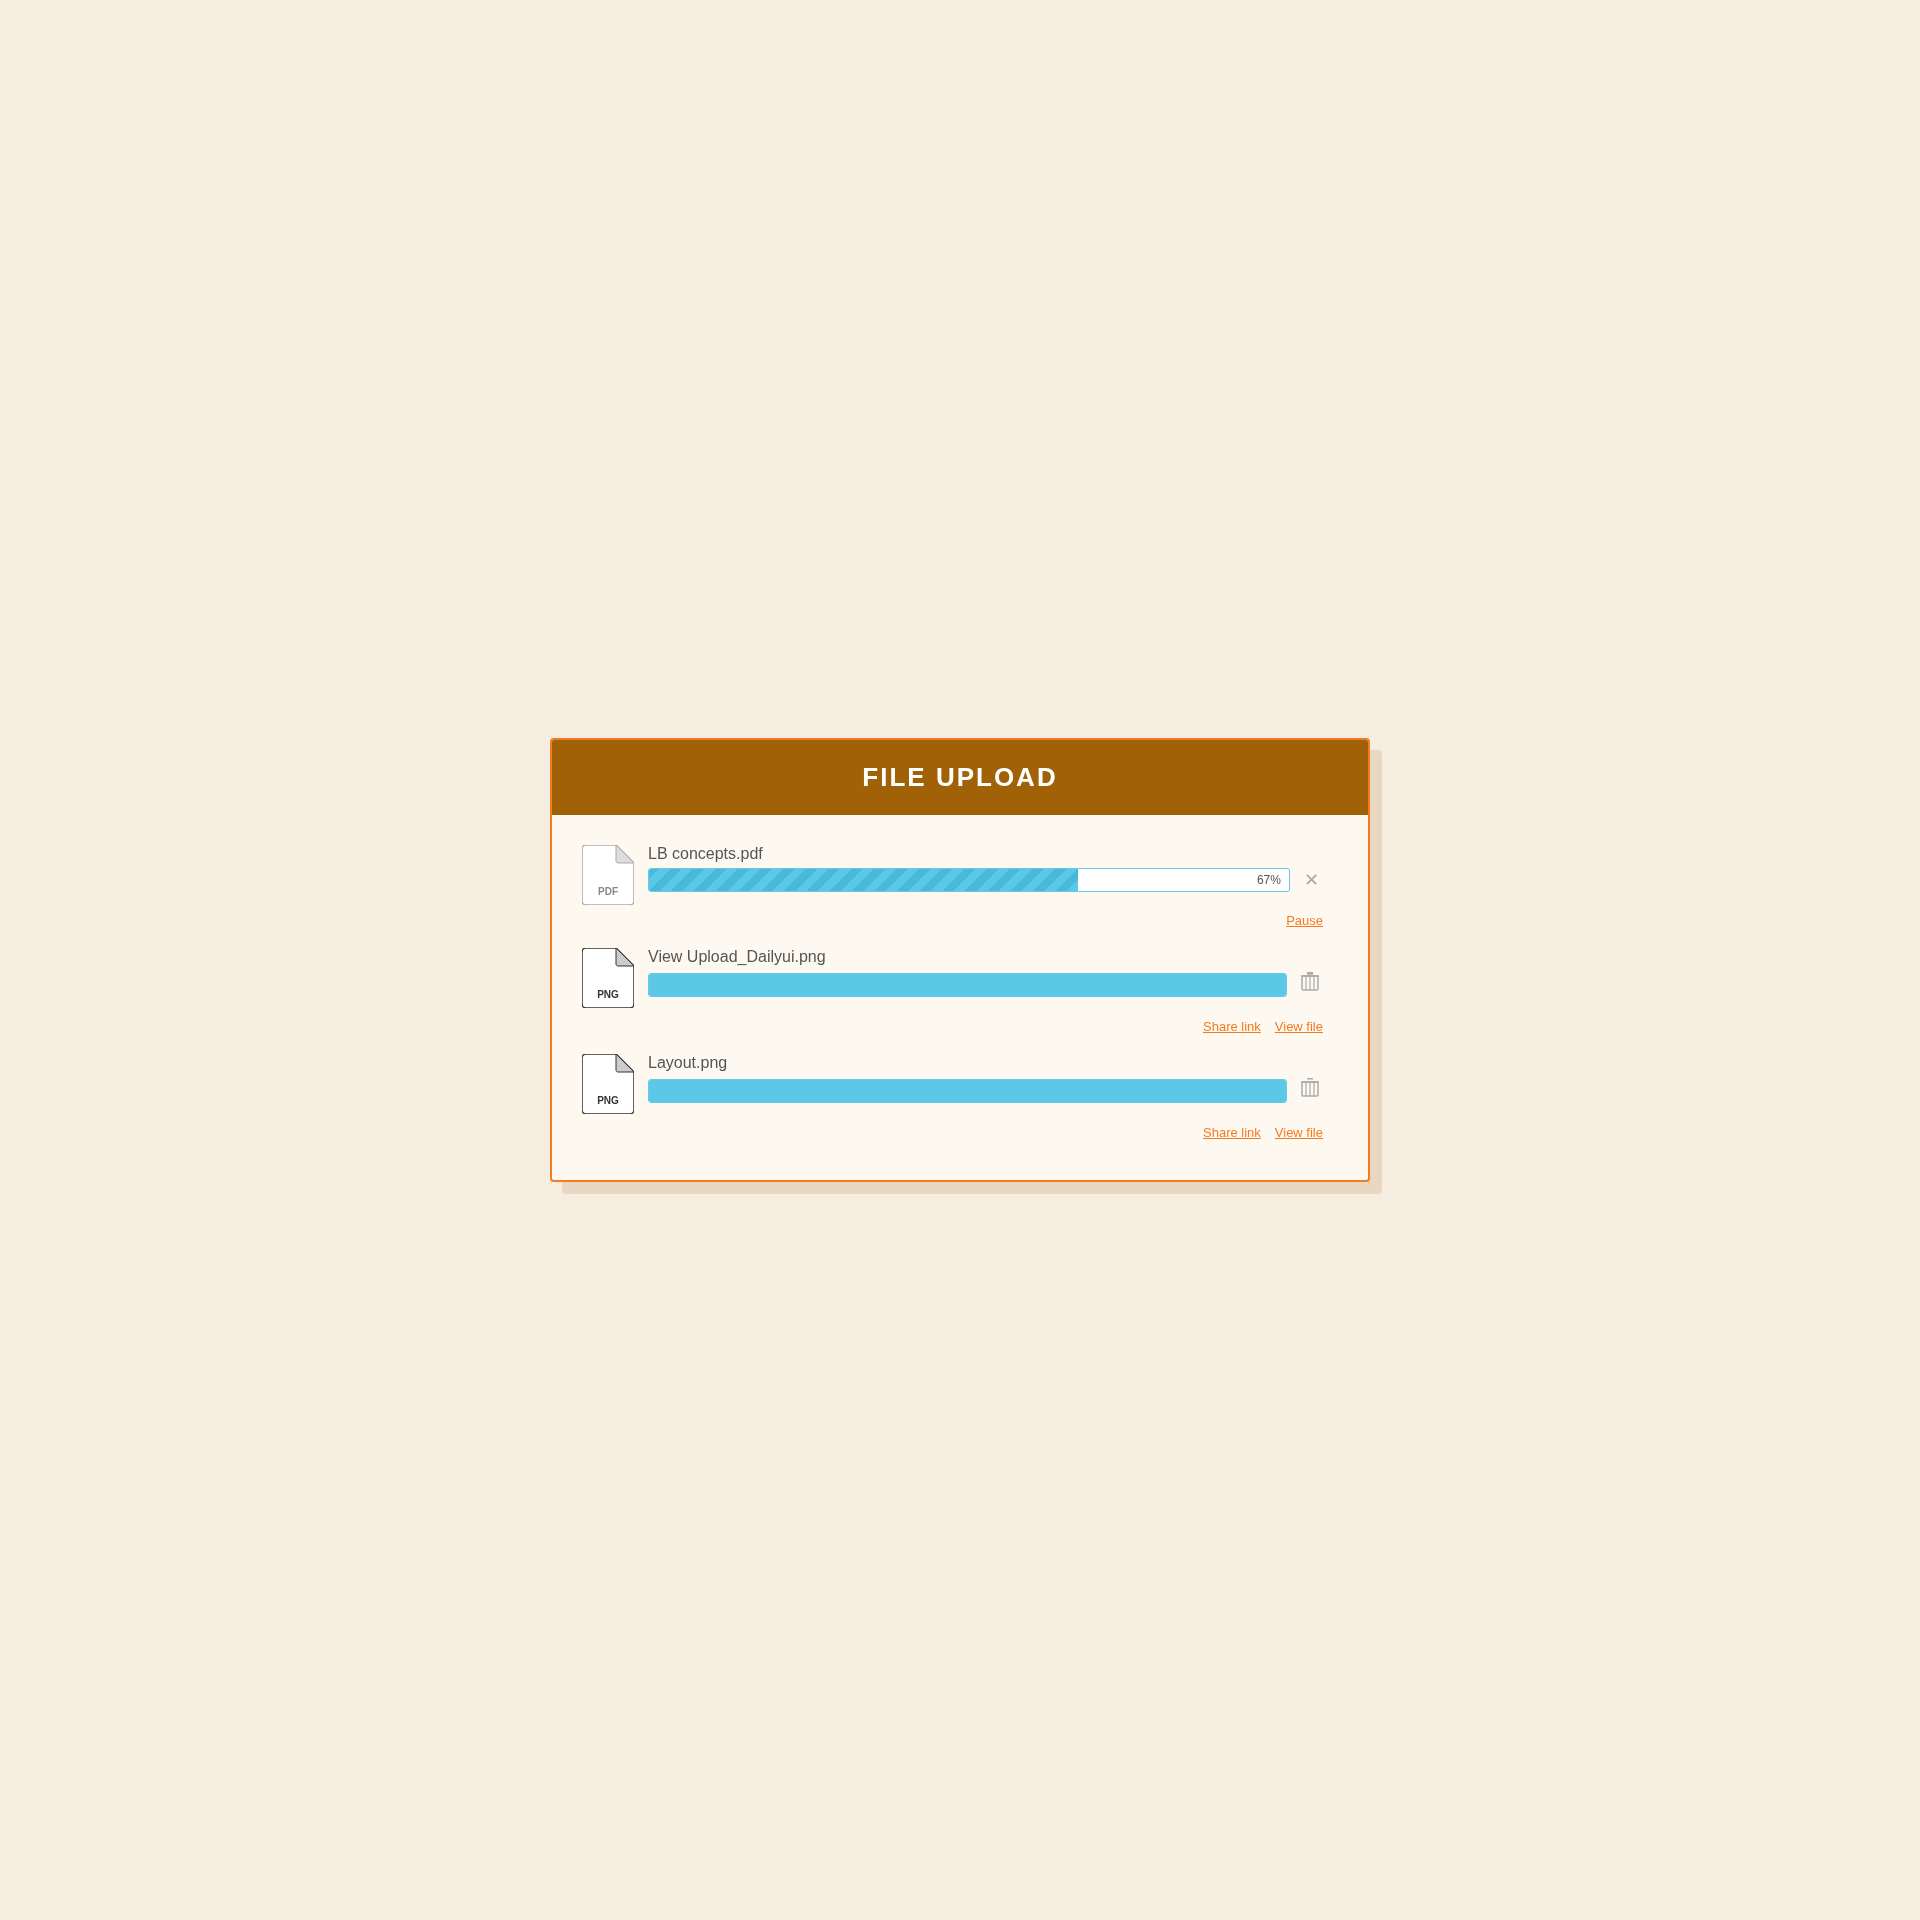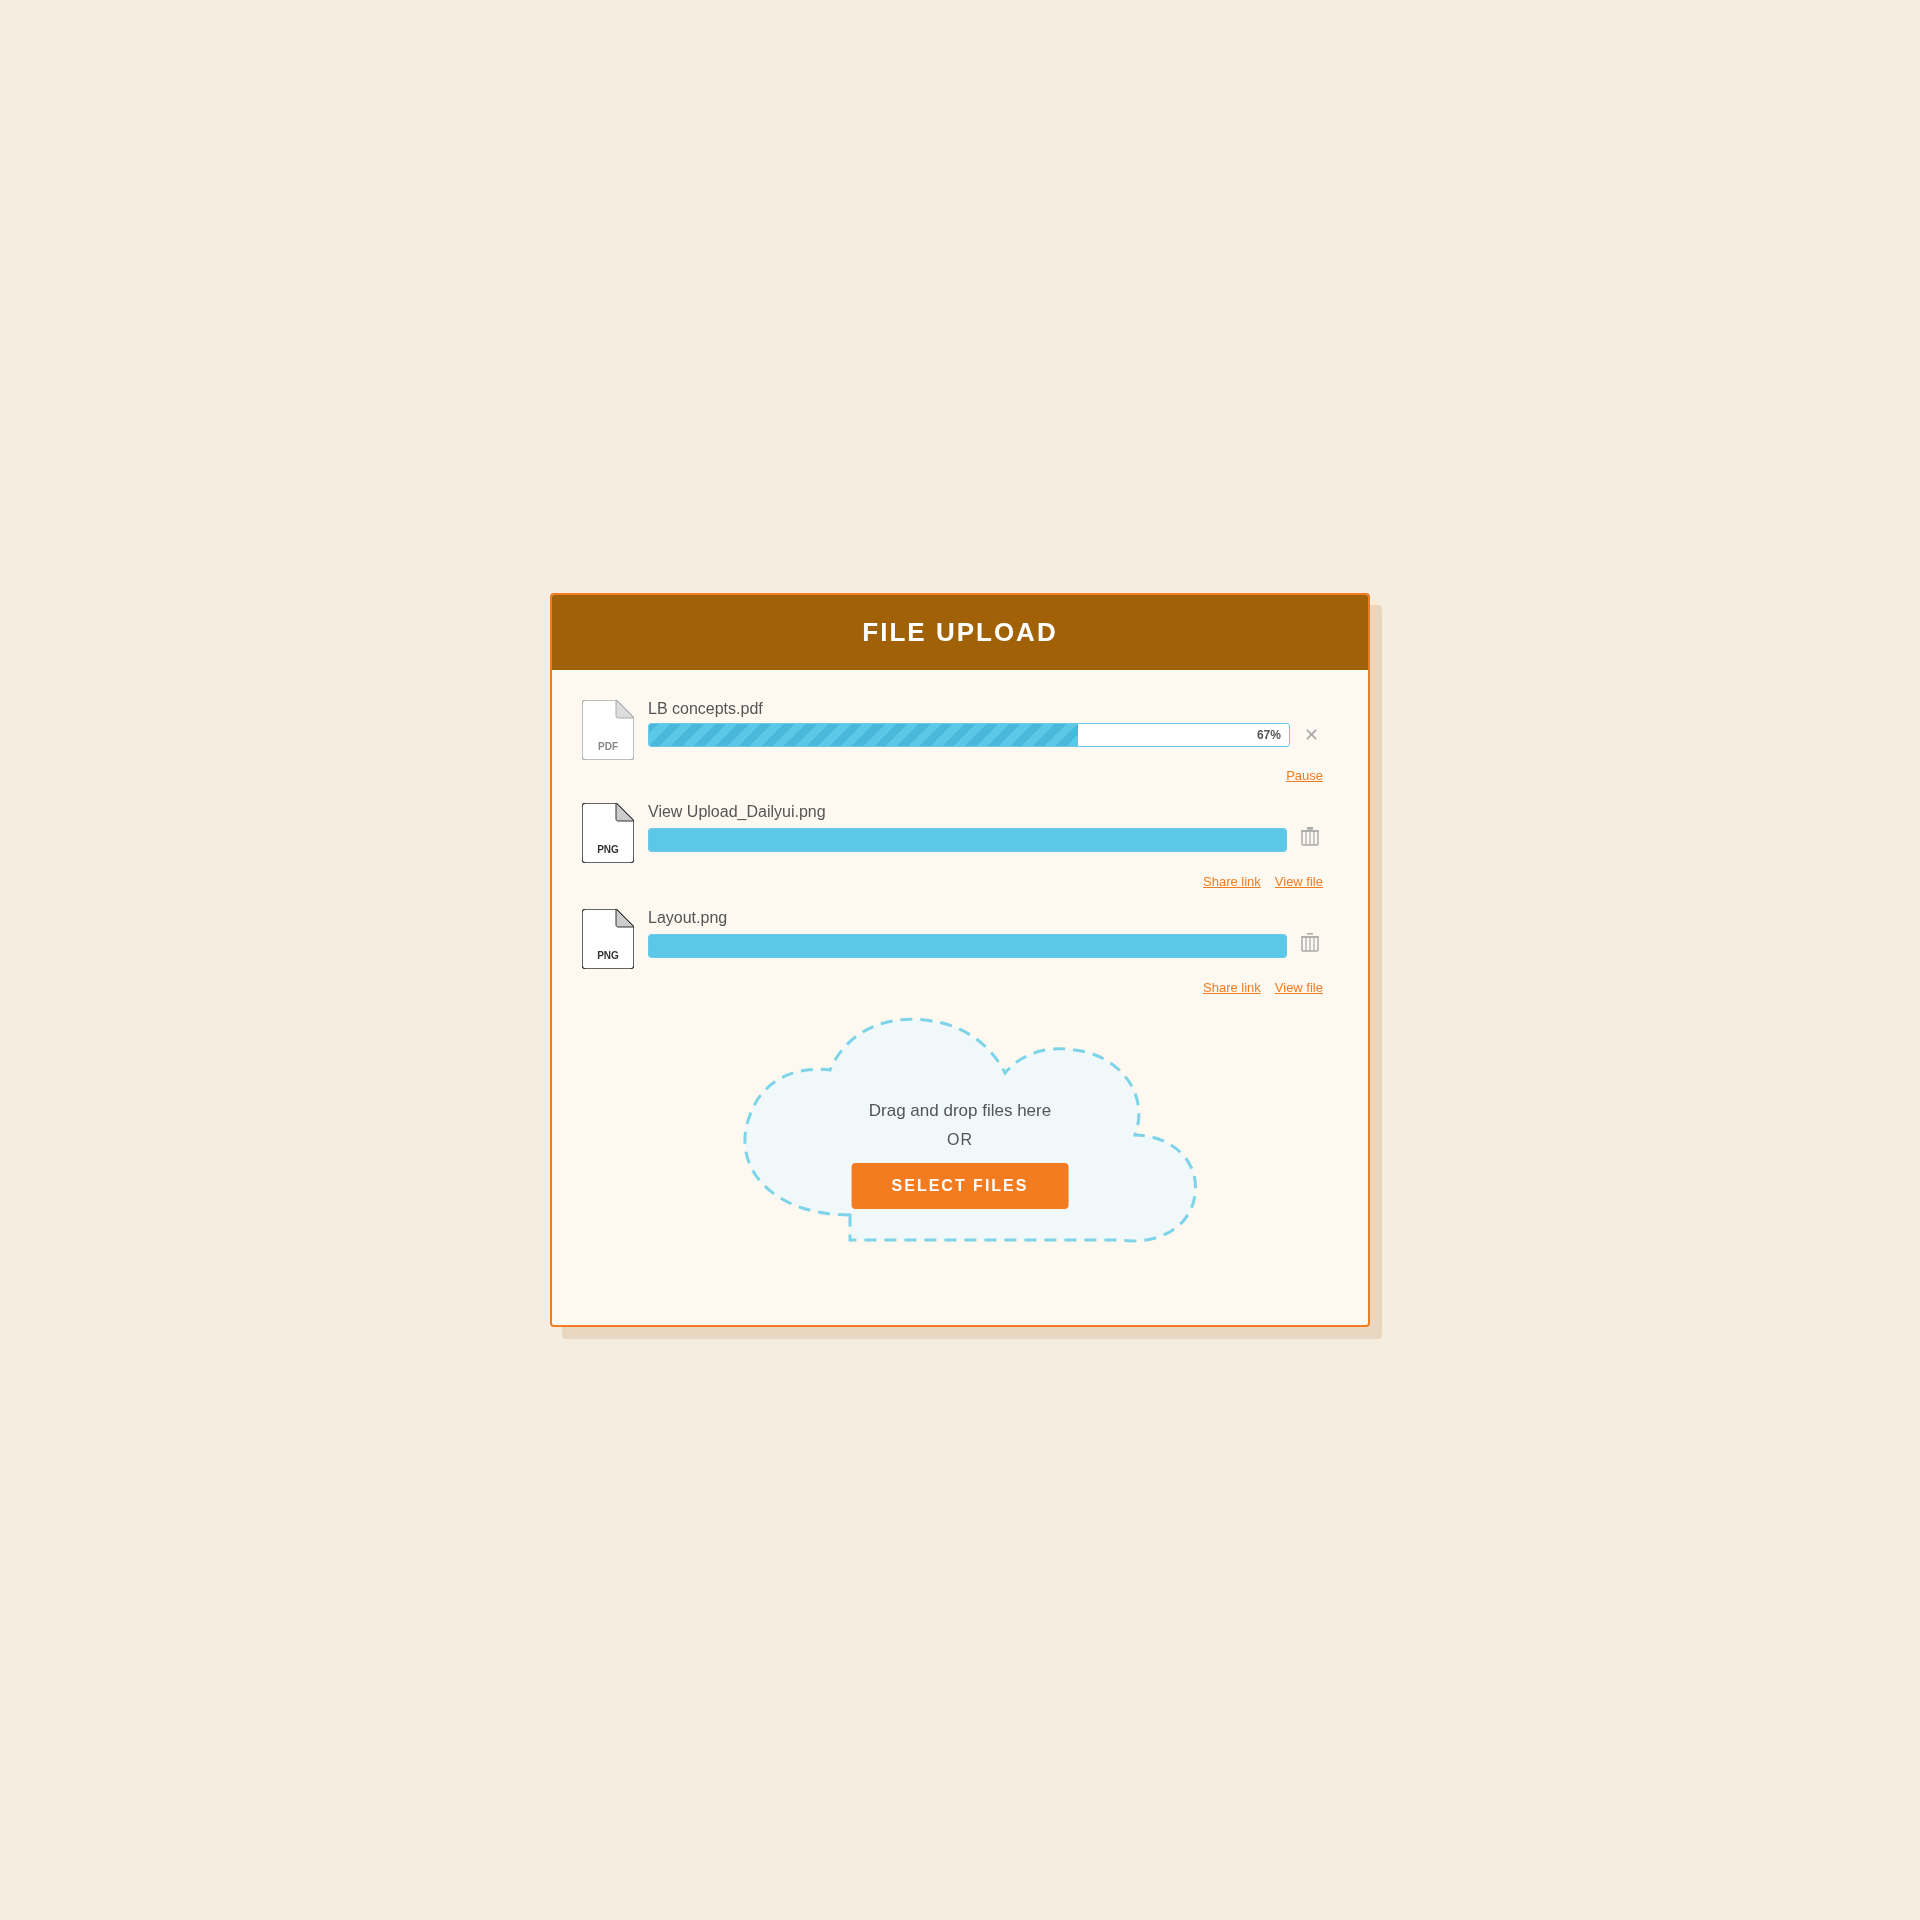--- a/index.html
+++ b/index.html
@@ -139,21 +139,21 @@
       background: #5bc8e8;
     }
 
     .progress-label {
       position: absolute;
       right: 8px;
       top: 50%;
       transform: translateY(-50%);
       font-size: 12px;
       color: #555;
-      font-weight: bold;
+      font-weight: normal;
     }
 
     .action-icon {
       color: #aaa;
       font-size: 18px;
       cursor: pointer;
       padding: 2px 4px;
     }
 
     .file-actions {
@@ -332,43 +332,17 @@
               <a>View file</a>
             </div>
           </div>
         </div>
 
       </div>
 
       <div style="width: 10px;"></div>
     </div>
 
-    <div class="drop-zone-wrapper">
-      <div class="drop-zone">
-        
-        <svg class="cloud-svg" viewBox="0 0 540 280" fill="none" xmlns="http://www.w3.org/2000/svg">
-
-          <path d="
-            M 160 200
-            C 80 200 40 150 60 100
-            C 70 70 100 50 140 55
-            C 155 20 190 0 235 5
-            C 270 8 300 28 315 58
-            C 330 40 355 30 385 35
-            C 430 40 460 80 445 120
-            C 480 120 510 145 505 180
-            C 500 215 465 230 430 225
-            L 160 225
-            Z
-          " fill="#f0f8fa" stroke="#7dd4e8" stroke-width="3" stroke-dasharray="12,8"></path>
-        </svg>
-        <div class="drop-zone-content">
-          <span class="drag-text">Drag and drop files here</span>
-          <span class="or-text">OR</span>
-          <button class="select-btn">SELECT FILES</button>
-        </div>
-      </div>
-    </div>
 
     <div style="height: 30px;"></div>
 
   </div>
 </div>
 
 </body></html>

